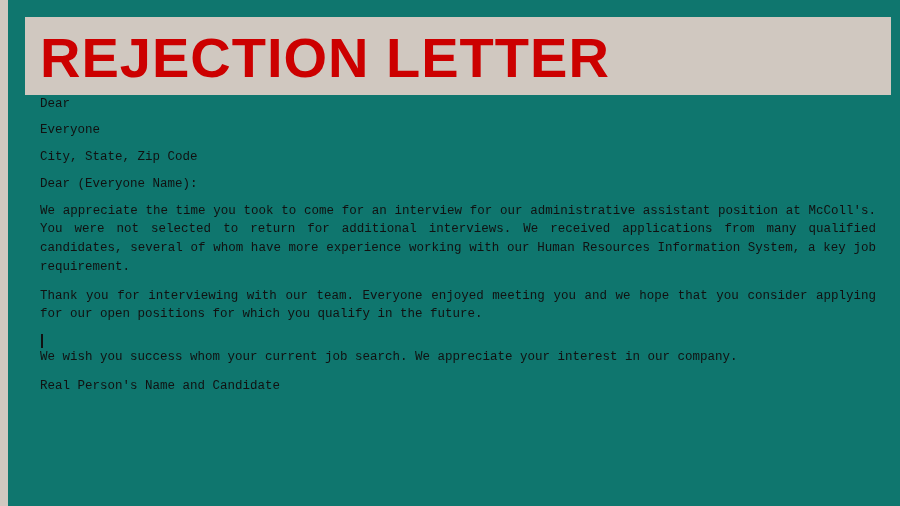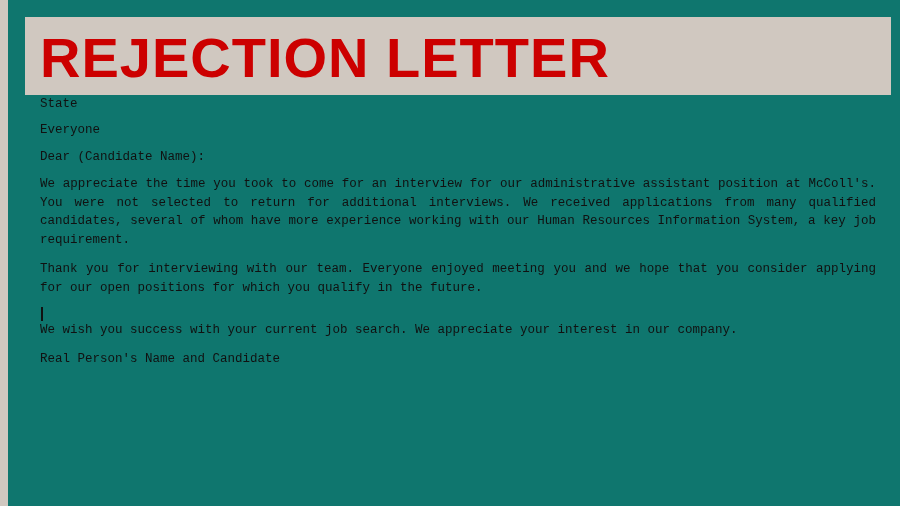--- a/index.html
+++ b/index.html
@@ -69,42 +69,45 @@
 </head>
 <body>
 
 <div class="page">
 
   <div class="title">REJECTION LETTER</div>
 
   <div class="letter-body">
 
     <div class="letter-line">
-      <span>State</span>
+      <span>Dear</span>
     </div>
 
 
     <div class="letter-line">
       <span>Everyone</span>
     </div>
 
+    <div class="letter-line">
+      <span>City, State, Zip Code</span>
+    </div>
 
     <div class="letter-line">
-      <span>Dear (Candidate Name):</span>
+      <span>Dear (Everyone Name):</span>
     </div>
 
     <div class="paragraph">We appreciate the time you took to come for an interview for our administrative assistant position at McColl's. You were not selected to return for additional interviews. We received applications from many qualified candidates, several of whom have more experience working with our Human Resources Information System, a key job requirement.</div>
 
     <div class="paragraph">Thank you for interviewing with our team. Everyone enjoyed meeting you and we hope that you consider applying for our open positions for which you qualify in the future.</div>
 
     <div class="cursor-line">
       <span class="cursor"></span>
     </div>
 
-    <div class="paragraph">We wish you success with your current job search. We appreciate your interest in our company.</div>
+    <div class="paragraph">We wish you success whom your current job search. We appreciate your interest in our company.</div>
 
 
     <div class="letter-line">
       <span>Real Person's Name and Candidate</span>
     </div>
 
   </div>
 </div>
 
 </body></html>

